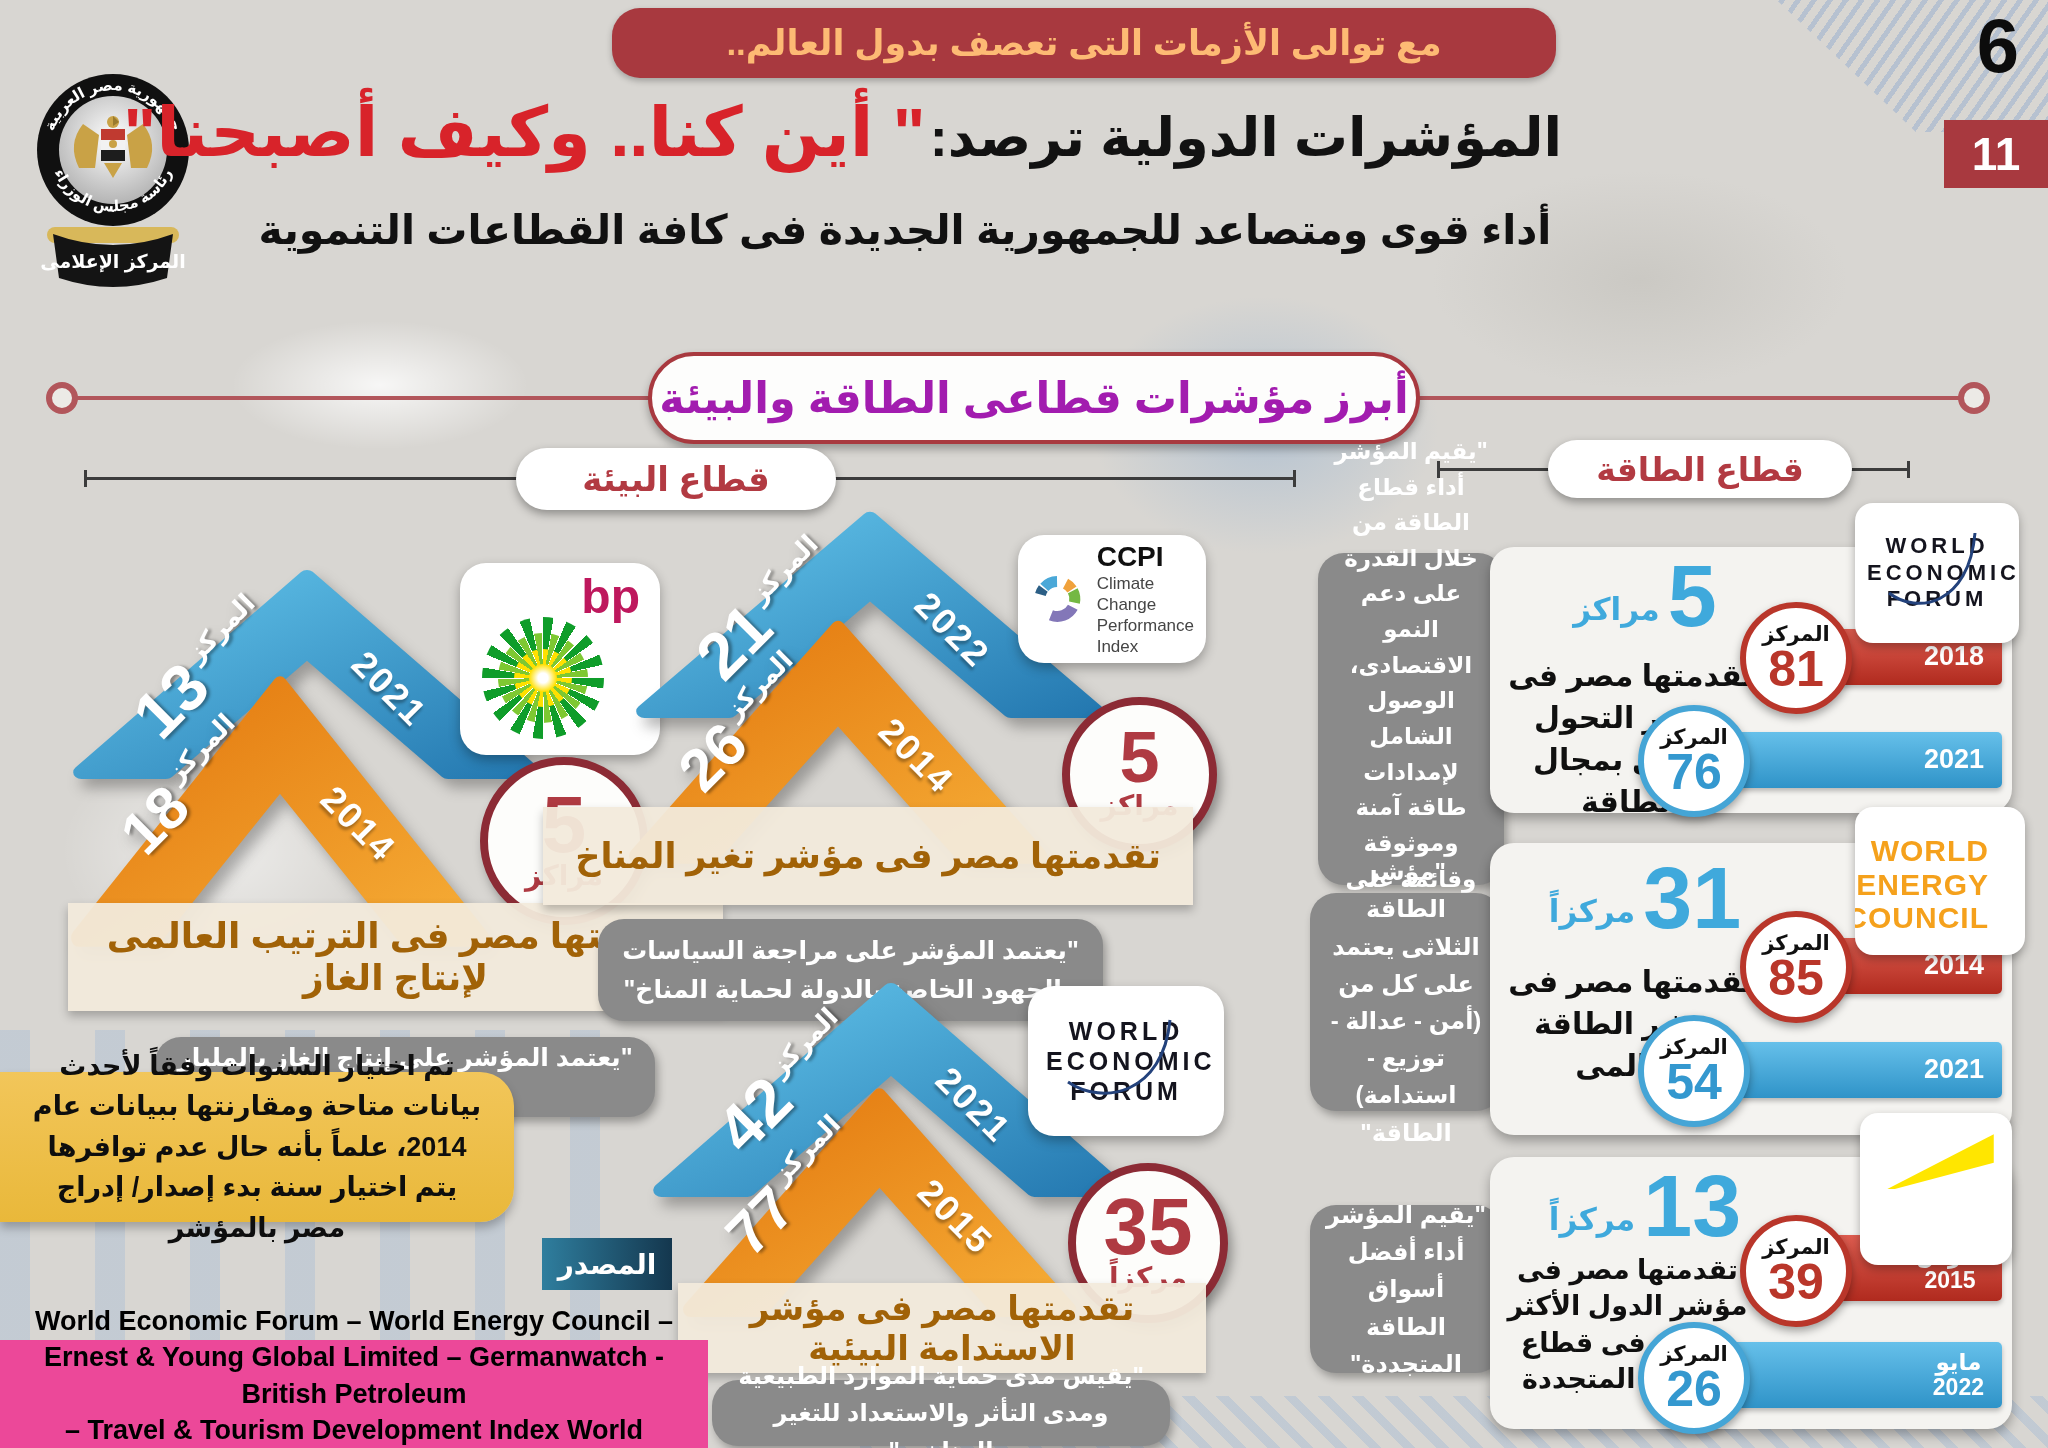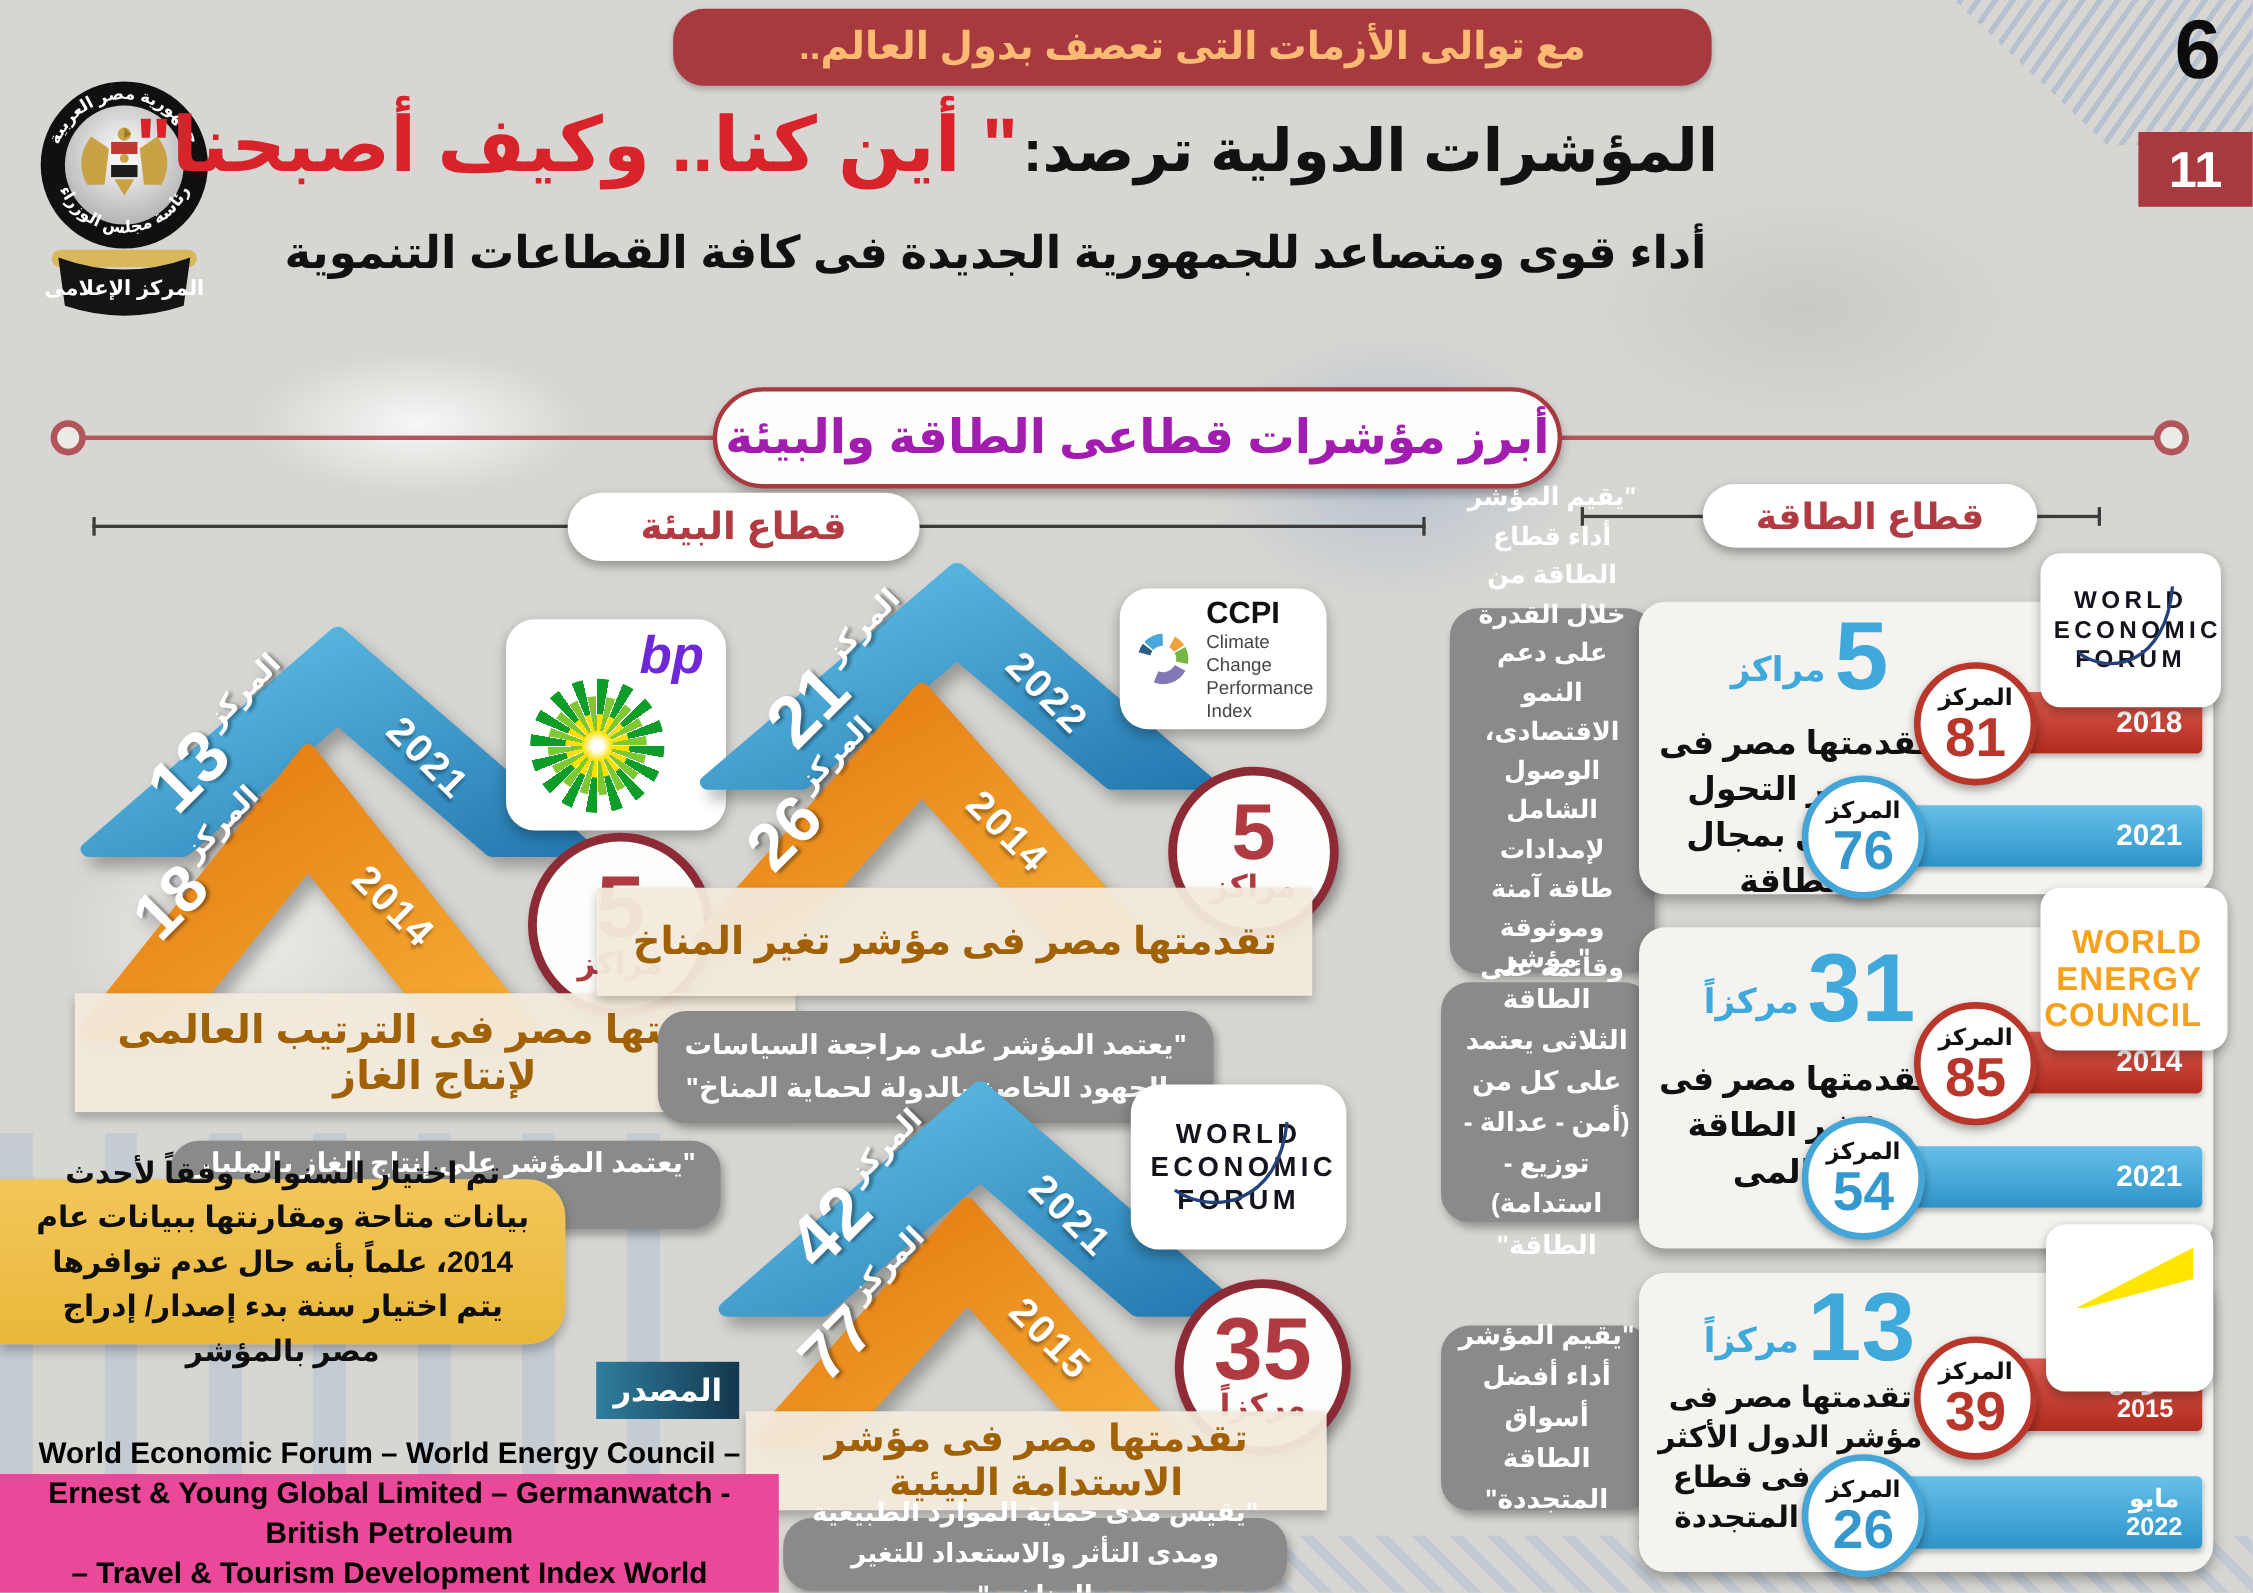--- a/index.html
+++ b/index.html
@@ -92,34 +92,34 @@
   #env2 { left:540px; top:968px; width:700px; height:480px; }
   #env2 .chev.blue { left:112px; top:10px; width:478px; height:220px; }
   #env2 .chev.orange { left:142px; top:115px; width:395px; height:235px; }
   #env2 .logo-card { left:488px; top:18px; width:196px; height:150px; }
   #env2 .dcircle { left:528px; top:195px; width:160px; height:160px; }
   #env2 .strip { left:138px; top:315px; width:528px; height:90px; font-size:34px; }
   #env2 .gnote { left:172px; top:412px; width:458px; height:66px; font-size:24px; }
 
   
   .logo-card { position:absolute; background:#fff; border-radius:26px; box-shadow:0 5px 12px rgba(0,0,0,.3); overflow:hidden; }
-  .bp-text { position:absolute; right:20px; top:6px; font-size:48px; font-weight:bold; color:#6d28d9;font-style:italic; }
+  .bp-text { position:absolute; right:20px; top:6px; font-size:48px; font-weight:bold; color:#be185d; }
   .bp-flower { position:absolute; left:22px; top:54px; width:122px; height:122px; }
   .bp-l { position:absolute; border-radius:50%; }
   .bp-l1 { inset:0; background:repeating-conic-gradient(#0f9d2a 0deg 10deg, transparent 10deg 22.5deg); }
   .bp-l2 { inset:16px; background:repeating-conic-gradient(from 11deg, #7ec832 0deg 10deg, transparent 10deg 22.5deg); }
   .bp-l3 { inset:32px; background:repeating-conic-gradient(#ffe000 0deg 11deg, transparent 11deg 22.5deg); }
   .bp-l4 { inset:47px; background:radial-gradient(circle, #ffffff 25%, #ffe000 70%); }
   .ccpi { display:flex; align-items:center; gap:12px; padding:12px; height:100%; }
   .ccpi-txt .nm { font-size:28px; font-weight:bold; color:#101010; }
   .ccpi-txt .ln { font-size:17px; color:#454545; line-height:1.25; }
   .wef { width:100%; height:100%; display:flex; align-items:center; justify-content:center; position:relative; }
   .wef .mark { font-size:25px; font-weight:bold; letter-spacing:4px; color:#14141e; text-align:center; line-height:1.2; width:160px; }
   .wef svg.swoosh { position:absolute; left:0; top:0; width:100%; height:100%; }
-  .wec { display:flex; align-items:flex-end; justify-content:flex-end; gap:9px; padding:14px; height:100%; }
+  .wec { display:flex; align-items:flex-start; justify-content:flex-end; gap:9px; padding:27px; height:100%; }
   .wec .txt { font-size:30px; font-weight:bold; color:#f5a11c; text-align:right; line-height:1.12; letter-spacing:1px; }
   .wec .bar { width:9px; background:#2a6bb0; }
   .ey-card { position:absolute; background:#2e2e38; border-radius:22px; box-shadow:0 5px 12px rgba(0,0,0,.35); }
   .ey-wedge { position:absolute; left:18%; top:14%; width:70%; height:36%; background:#ffe600;
     clip-path:polygon(0 100%, 100% 0, 100% 52%, 7% 100%); }
   .ey-txt { position:absolute; left:20px; bottom:14px; color:#fff; font-size:52px; font-weight:bold; letter-spacing:1px; }
 
   
   .eitem { position:absolute; }
   .enote { position:absolute; background:#8a8a8a; border-radius:26px; color:#fff; font-weight:bold; direction:rtl;

